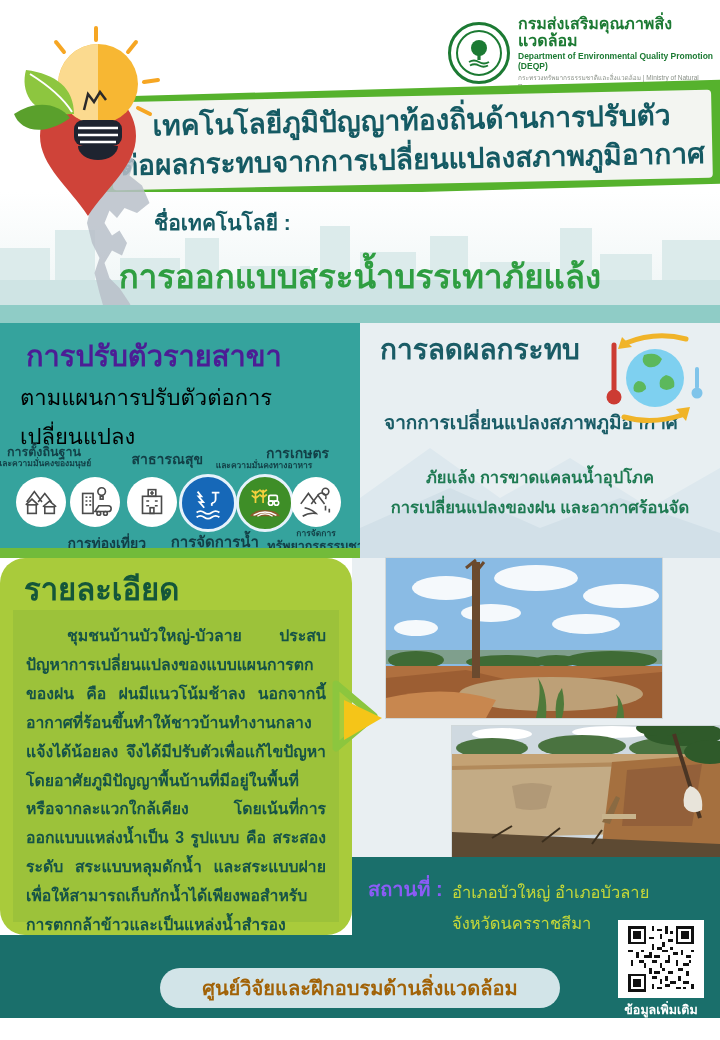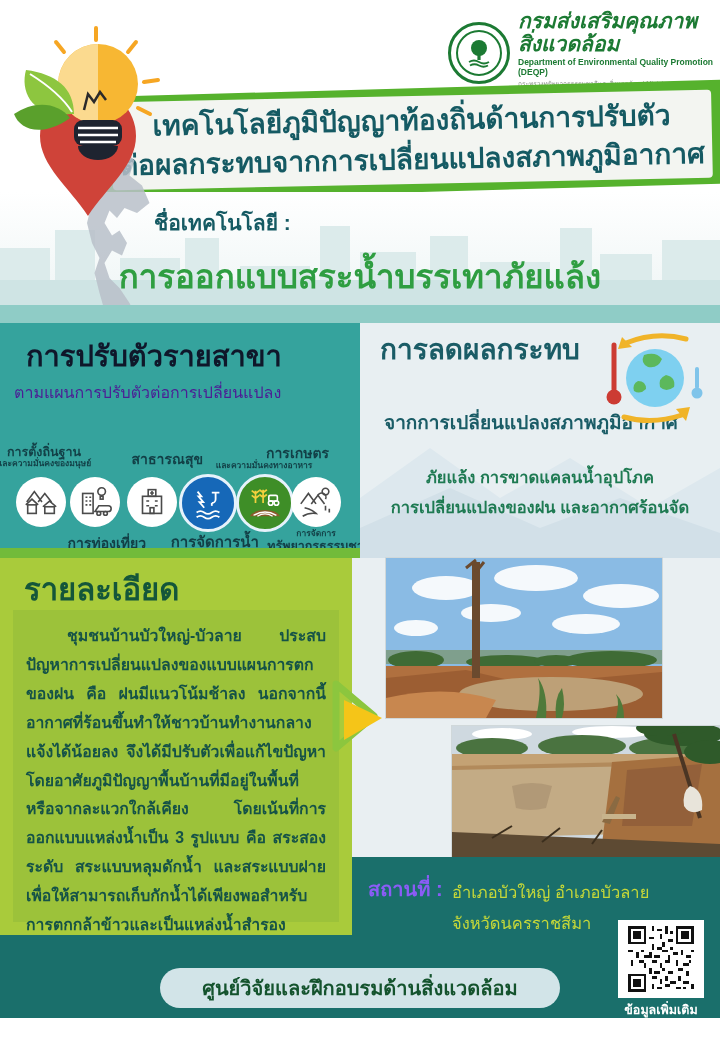--- a/index.html
+++ b/index.html
@@ -4,21 +4,21 @@
 <style>
   html,body{margin:0;padding:0;}
   body{font-family:"Liberation Sans","DejaVu Sans",sans-serif;background:#888;}
   .page{position:relative;width:720px;height:1040px;margin:0 auto;background:#ffffff;overflow:hidden;}
   .abs{position:absolute;}
 
   
   .logo-wrap{top:22px;left:448px;width:268px;height:62px;display:flex;gap:8px;align-items:center;}
   .logo-seal{width:56px;height:56px;border-radius:50%;background:#fff;border:3px solid #1c7a33;display:flex;align-items:center;justify-content:center;flex:0 0 auto;}
   .logo-seal-inner{width:42px;height:42px;border-radius:50%;border:2px solid #1c7a33;display:flex;align-items:center;justify-content:center;}
-  .org-th{font-size:21px;font-weight:bold;color:#1c7a33;line-height:1.05;font-style:italic;}
+  .org-th{font-size:16px;font-weight:bold;color:#1c7a33;line-height:1.05;}
   .org-en{font-size:8.5px;font-weight:bold;color:#1c7a33;margin-top:2px;}
   .org-sub{font-size:6.5px;color:#8a9188;margin-top:2px;}
 
   
   .banner-green{top:88px;left:102px;width:640px;height:104px;background:#56b22d;border-radius:6px;transform:rotate(-1.6deg);}
   .banner-white{top:96px;left:112px;width:600px;height:88px;background:#f3f5f1;border-radius:4px;transform:rotate(-1.2deg);display:flex;flex-direction:column;align-items:center;justify-content:center;}
   .banner-line{font-size:28px;font-weight:bold;color:#155a63;line-height:1.4;white-space:nowrap;}
 
   
   .map-th{top:148px;left:52px;width:130px;height:200px;}
@@ -26,57 +26,57 @@
 
   
   .tech-bg{top:192px;left:0;width:720px;height:113px;background:linear-gradient(#ffffff,#eef5f5);}
   .skyline{top:218px;left:0;width:720px;height:87px;}
   .tech-label{top:206px;left:118px;font-size:21px;font-weight:bold;color:#155a63;margin-left:36px;}
   .tech-name{top:250px;left:0;width:720px;text-align:center;font-size:33px;font-weight:bold;color:#2f9e41;}
   .teal-band{top:305px;left:0;width:720px;height:18px;background:#8fccc6;}
 
   
   .col-left{top:323px;left:0;width:360px;height:235px;background:#35a39d;overflow:hidden;}
-  .col-left-title{top:10px;left:26px;font-size:29px;font-weight:bold;color:#0f172a;}
-  .col-left-sub{top:56px;left:14px;font-size:16px;color:#4c1d95;line-height:1.75;}
+  .col-left-title{top:10px;left:26px;font-size:29px;font-weight:bold;color:#4c1d95;}
+  .col-left-sub{top:56px;left:20px;font-size:22px;color:#000000;line-height:1.75;}
   .sector-circle{position:absolute;top:154px;width:50px;height:50px;border-radius:50%;background:#ffffff;display:flex;align-items:center;justify-content:center;}
   .sector-circle.hl-blue{background:#1668b8;border:3px solid #e6f2fb;top:151px;width:52px;height:52px;}
   .sector-circle.hl-green{background:#3e8e27;border:3px solid #e6f2fb;top:151px;width:52px;height:52px;}
   .sec-label{position:absolute;text-align:center;color:#123f46;line-height:1.15;}
   .sec-label .b{font-weight:bold;font-size:12.5px;}
   .sec-label .b2{font-weight:bold;font-size:14px;text-align:right;}
   .sec-label .s{font-size:8.5px;font-weight:bold;}
   .green-strip{top:548px;left:0;width:360px;height:10px;background:#72bb3a;}
 
   .col-right{top:323px;left:360px;width:360px;height:235px;background:#e8eff2;overflow:hidden;}
   .mountains{position:absolute;bottom:0;left:0;width:360px;height:130px;}
   .col-right-title{top:8px;left:20px;font-size:28px;font-weight:bold;color:#1a5c66;line-height:1.35;}
   .col-right-sub{top:84px;left:24px;font-size:19px;font-weight:bold;color:#1a5c66;}
   .globe-icon{top:4px;left:238px;width:112px;height:102px;}
   .risks{top:140px;left:0;width:360px;text-align:center;font-size:16.5px;font-weight:bold;color:#1e7a52;line-height:1.8;}
 
   
-  .details-col{top:558px;left:0;width:352px;height:377px;background:#a9cb3b;}
+  .details-col{top:558px;left:0;width:352px;height:377px;background:#a9cb3b;border-radius:25px;}
   .details-heading{top:6px;left:24px;font-size:31px;font-weight:bold;color:#14563a;}
   .details-panel{top:52px;left:13px;width:326px;height:312px;background:#9cc23a;padding:12px 13px;box-sizing:border-box;}
   .details-body{font-size:15.8px;color:#155247;line-height:1.83;text-align:justify;text-indent:2.6em;font-weight:bold;}
 
   .arrow-wrap{top:678px;left:330px;width:70px;height:76px;}
 
   
   .photos-bg{top:558px;left:352px;width:368px;height:299px;background:#e9eff2;}
   .photo1{top:558px;left:386px;width:276px;height:160px;box-shadow:0 0 0 1px #d0d8da;}
   .photo2{top:726px;left:452px;width:268px;height:131px;box-shadow:0 0 0 1px #d0d8da;}
 
   
   .loc-band{top:857px;left:352px;width:368px;height:78px;background:#1a6f6b;}
   .loc-label{top:873px;left:368px;font-size:20px;font-weight:bold;color:#8b5cf6;}
   .loc-val{top:877px;left:452px;font-size:16.5px;color:#c6d838;line-height:1.85;}
   .footer{top:935px;left:0;width:720px;height:83px;background:#1a6f6b;}
-  .pill{top:968px;left:160px;width:400px;height:40px;background:#d2e4e8;border-radius:22px;display:flex;align-items:center;justify-content:center;font-size:20px;font-weight:bold;color:#14532d;}
+  .pill{top:968px;left:160px;width:400px;height:40px;background:#d2e4e8;border-radius:22px;display:flex;align-items:center;justify-content:center;font-size:20px;font-weight:bold;color:#a16207;}
   .qr-box{top:920px;left:618px;width:86px;height:78px;background:#ffffff;display:flex;align-items:center;justify-content:center;}
   .qr-label{top:1000px;left:600px;width:122px;text-align:center;font-size:12.5px;font-weight:bold;color:#ffffff;}
   .bottom-white{top:1018px;left:0;width:720px;height:22px;background:#ffffff;}
 </style>
 </head>
 <body>
 
 <div class="page">
 
   <div class="abs logo-wrap">

